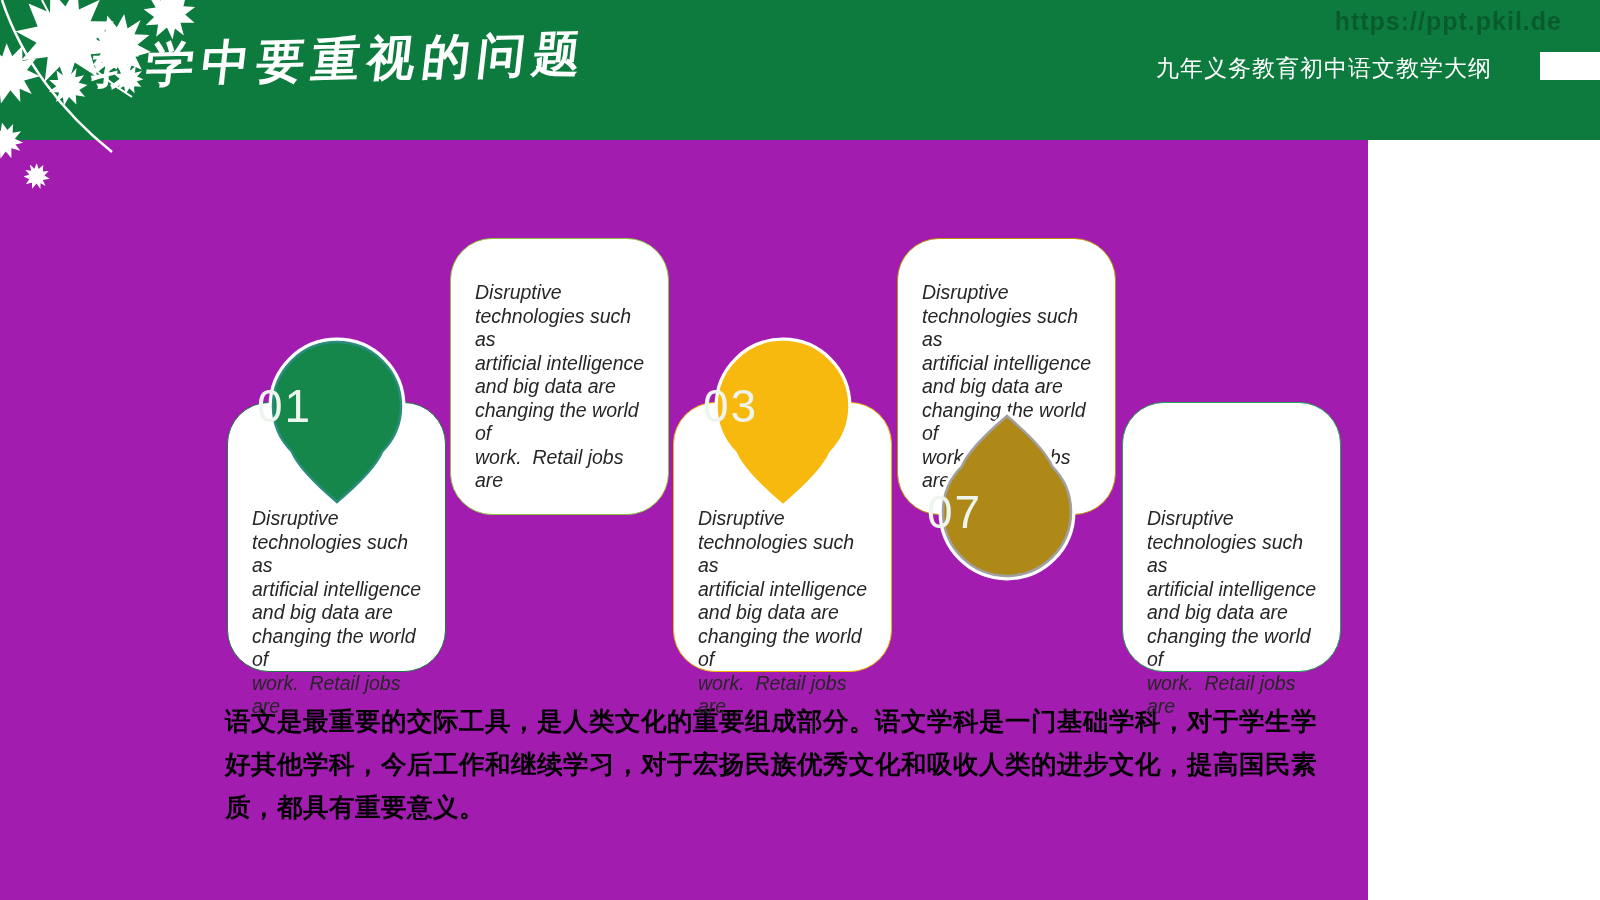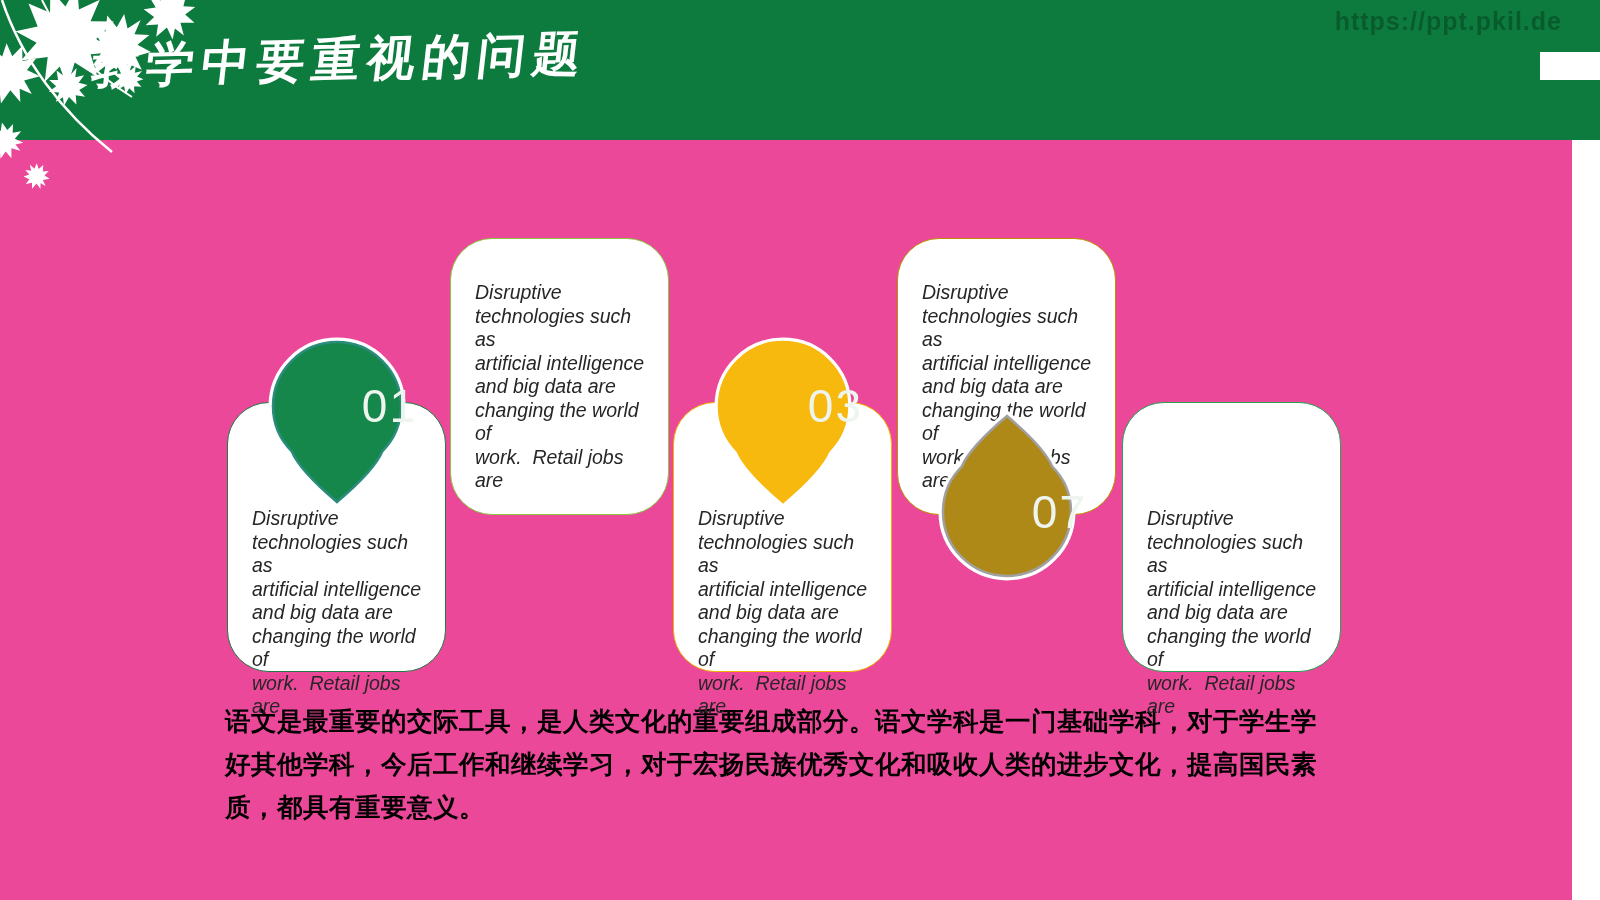--- a/index.html
+++ b/index.html
@@ -1,20 +1,20 @@
 <!DOCTYPE html>
 <html><head>
 <meta charset="utf-8">
 <style>
   html, body { margin:0; padding:0; }
   body {
     width:1600px; height:900px; background:#ffffff; overflow:hidden;
     font-family:"Liberation Sans", sans-serif;
   }
-  .slide { position:relative; width:1572px; height:900px; background:#ec4899; }
+  .slide { position:relative; width:1368px; height:900px; background:#a21caf; }
 
   
   .header {
     position:absolute; left:0; top:0; width:1600px; height:140px;
     background:#0d7b3e;
   }
   .leaves { position:absolute; left:0; top:0; }
   .title {
     position:absolute; left:92px; top:34px;
     font-size:48px; line-height:1.1; color:#ffffff; font-weight:bold;
@@ -50,21 +50,21 @@
   .card.odd  .card-text { top:104px; }
   .card.even .card-text { top:42px; }
   .c1 { left:227px; }  .c2 { left:450px; }  .c3 { left:673px; }
   .c4 { left:897px; }  .c5 { left:1122px; }
 
   
   .drop { position:absolute; width:160px; height:190px; z-index:2; }
   .drop svg { display:block; }
   .halo { fill:#ffffff; stroke:#ffffff; stroke-width:9px; }
   .drop .num {
-    position:absolute; left:0; width:160px; text-align:right;
+    position:absolute; left:0; width:160px; text-align:left;
     transform:translateY(-50%);
     font-size:46px; font-weight:300; color:#edf5ee; letter-spacing:2px;
   }
   .drop.down .num { top:80px; }
   .drop.up   .num { top:110px; }
   .d1 { left:257px;  top:326px; }
   .d2 { left:480px;  top:402px; }
   .d3 { left:703px;  top:326px;text-decoration:underline; }
   .d4 { left:927px;  top:402px; }
   .d5 { left:1152px; top:326px; }
@@ -96,20 +96,21 @@
         <use href="#leaf" transform="translate(-25,40) scale(0.7) rotate(-35 50 50)"></use>
         <use href="#leaf" transform="translate(45,65) scale(0.45) rotate(25 50 50)"></use>
         <use href="#leaf" transform="translate(110,62) scale(0.35) rotate(60 50 50)"></use>
         <use href="#leaf" transform="translate(-15,120) scale(0.42) rotate(-70 50 50)"></use>
         <use href="#leaf" transform="translate(22,162) scale(0.3) rotate(-30 50 50)"></use>
       </g>
     </svg>
 
     <div class="watermark">https://ppt.pkil.de</div>
     <div class="title">教学中要重视的问题</div>
+    <div class="subtitle">九年义务教育初中语文教学大纲</div>
     <div class="white-box"></div>
   </div>
 
   <div class="card odd c1" style="border-color: rgb(32, 122, 69);">
     <div class="card-text">Disruptive
 technologies such as
 artificial intelligence
 and big data are
 changing the world of
 work.  Retail jobs are</div>

